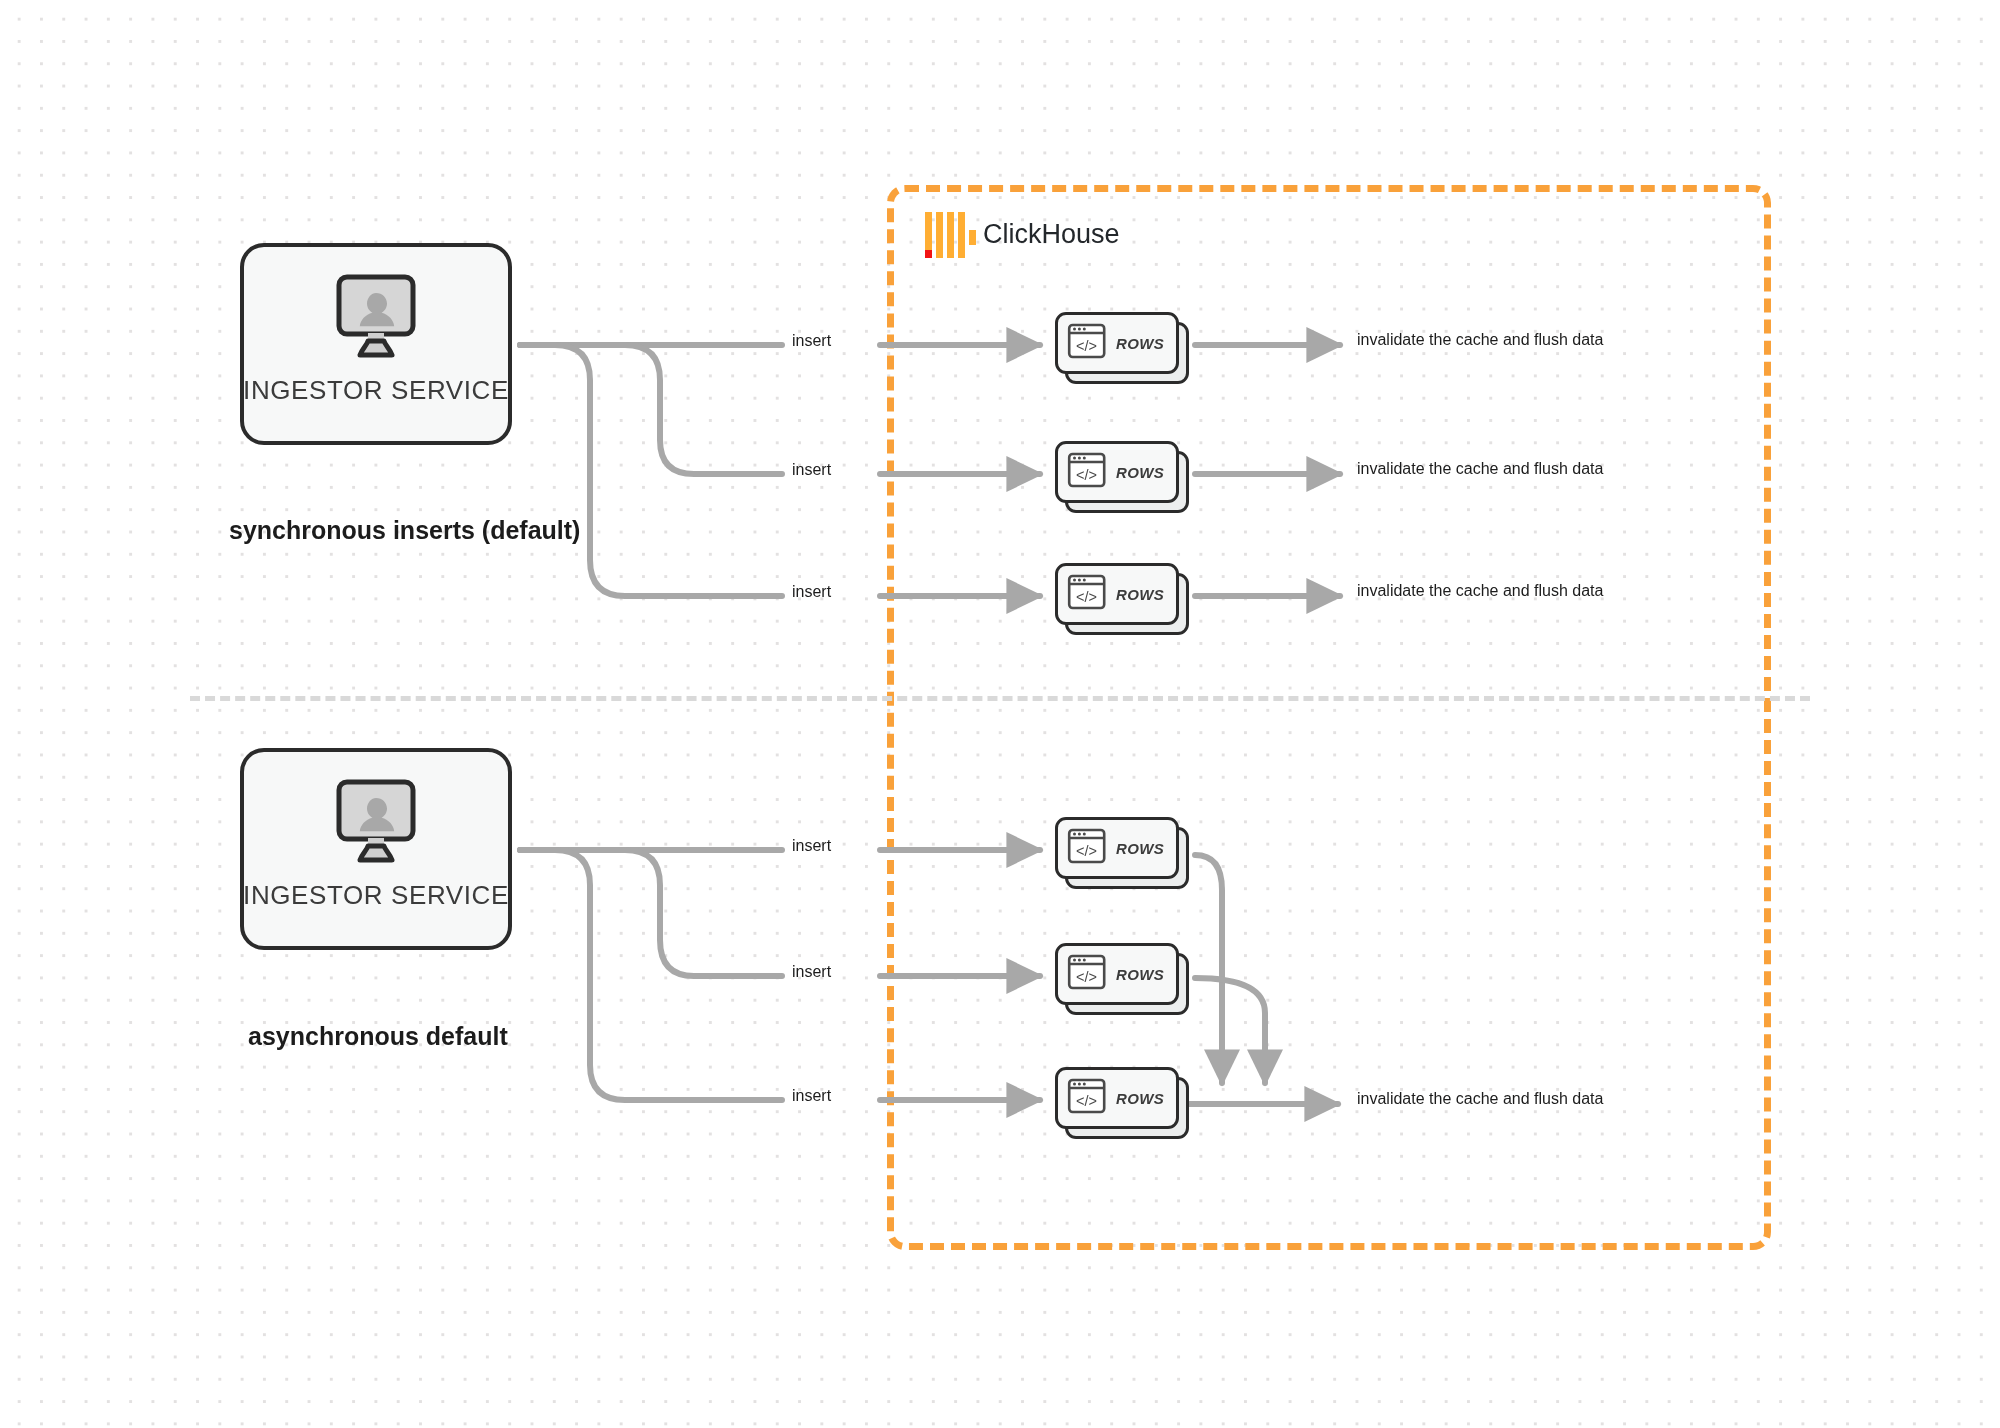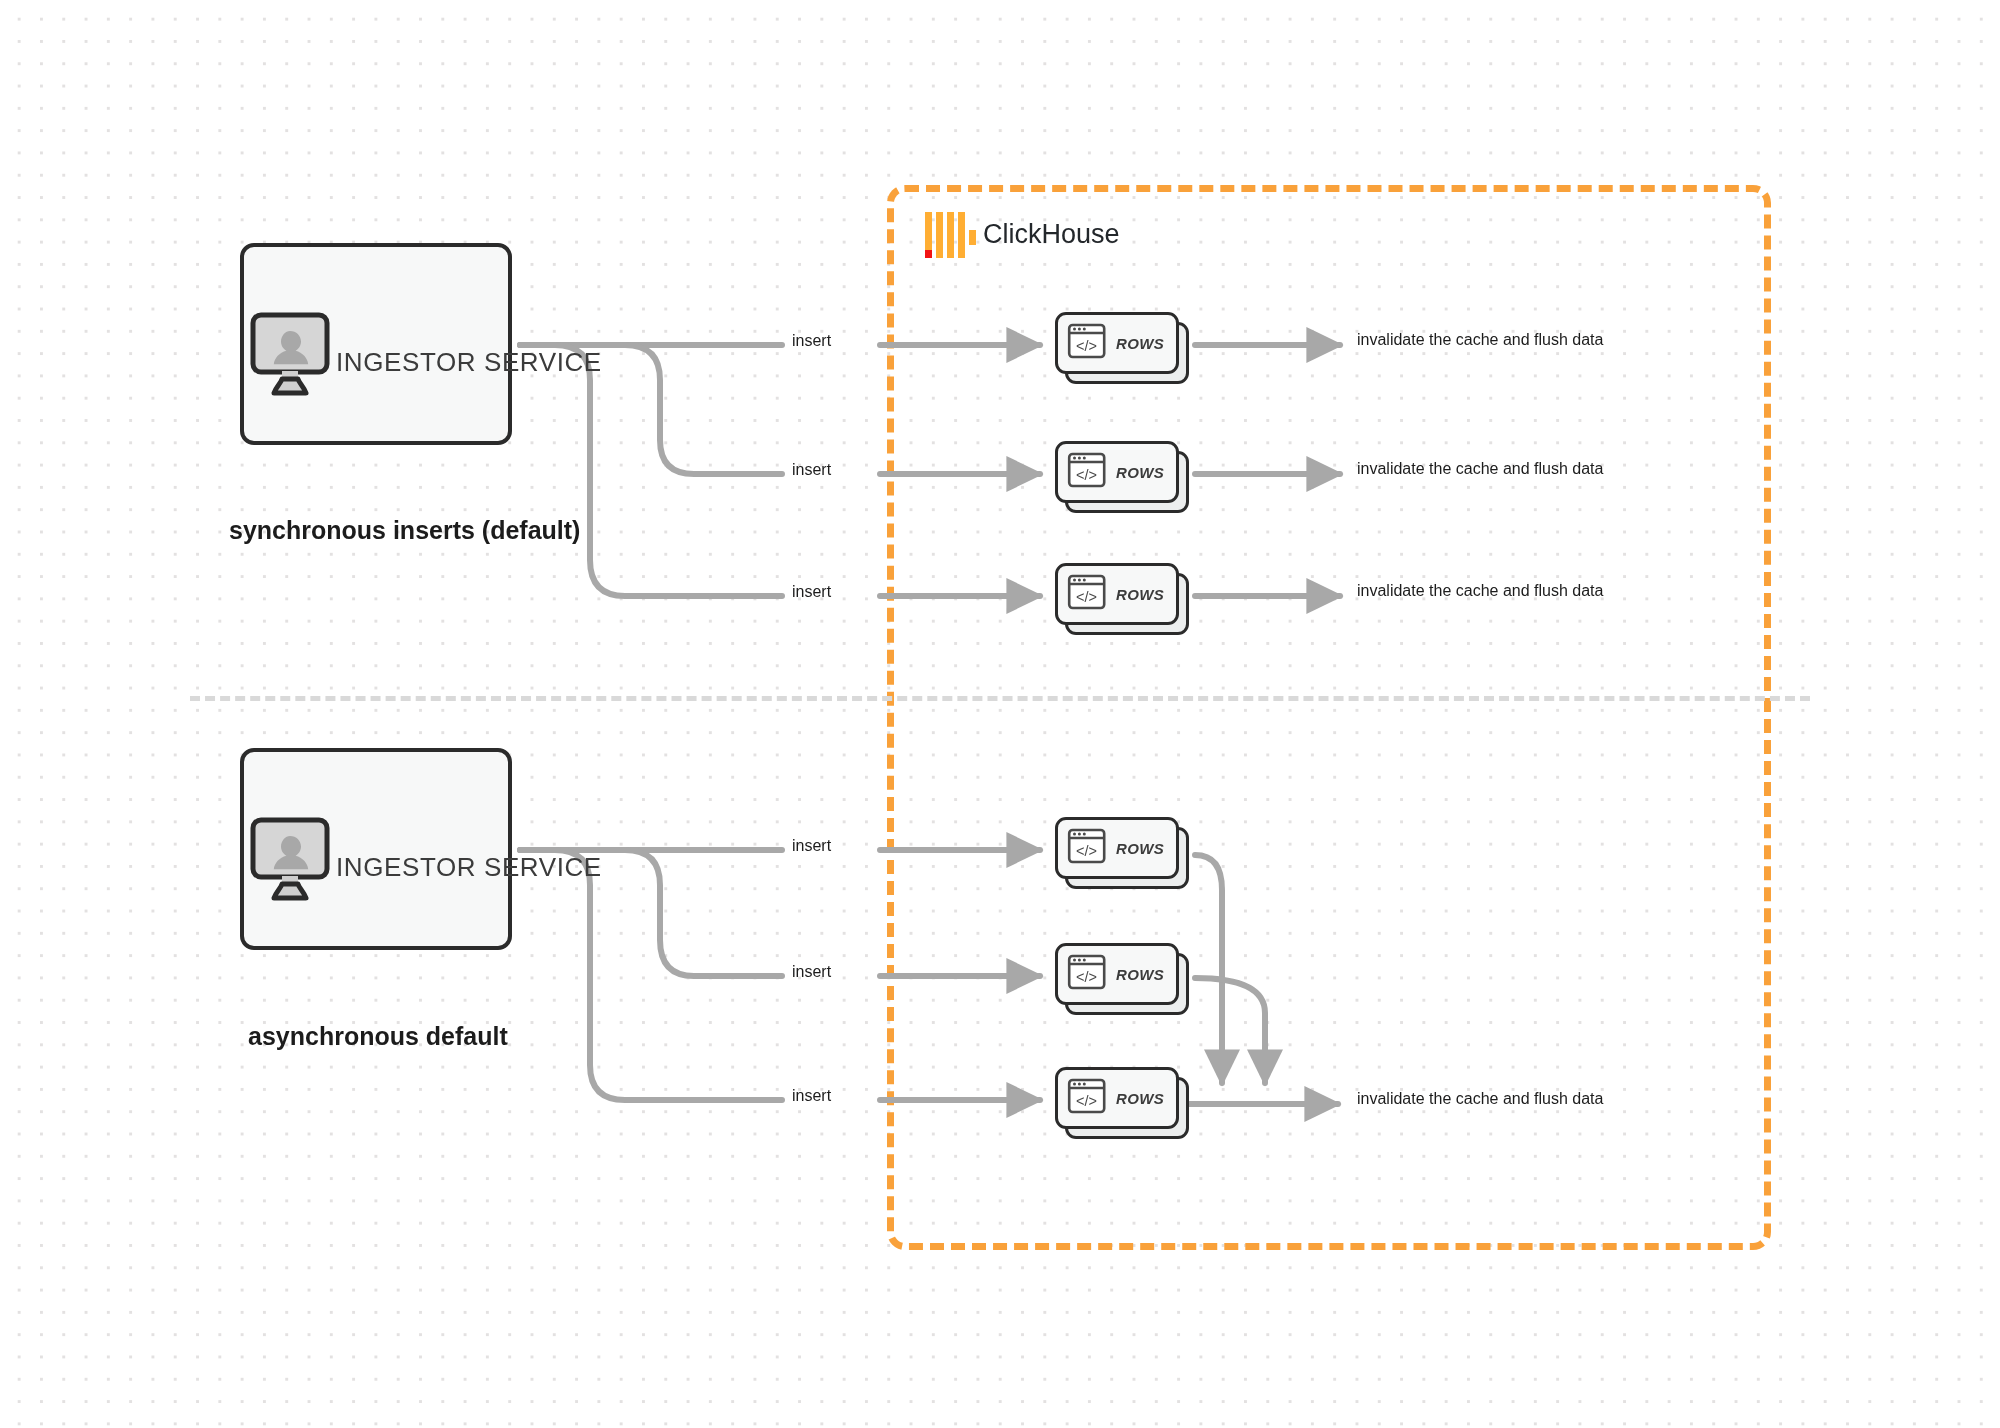--- a/index.html
+++ b/index.html
@@ -33,23 +33,23 @@
   }
   .node {
     position: absolute;
     box-sizing: border-box;
   }
 
   
   .service-box {
     background: #f7f8f8;
     border: 4px solid #2b2b2b;
-    border-radius: 14px;
+    border-radius: 24px;
     display: flex;
-    flex-direction: row;
+    flex-direction: column;
     align-items: center;
     justify-content: flex-start;
     padding-top: 26px;
   }
   .service-label {
     font-size: 26px;
     letter-spacing: 0.6px;
     color: #3b3b3b;
     margin-top: 10px;
     white-space: nowrap;

